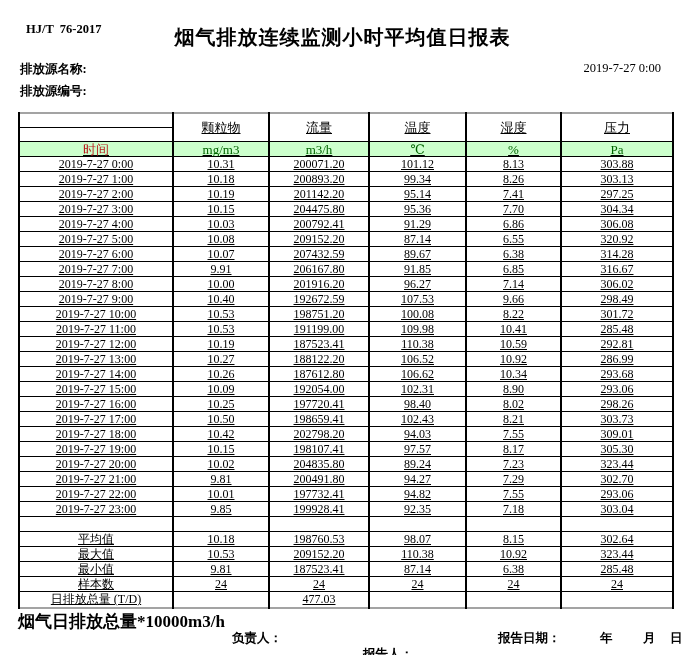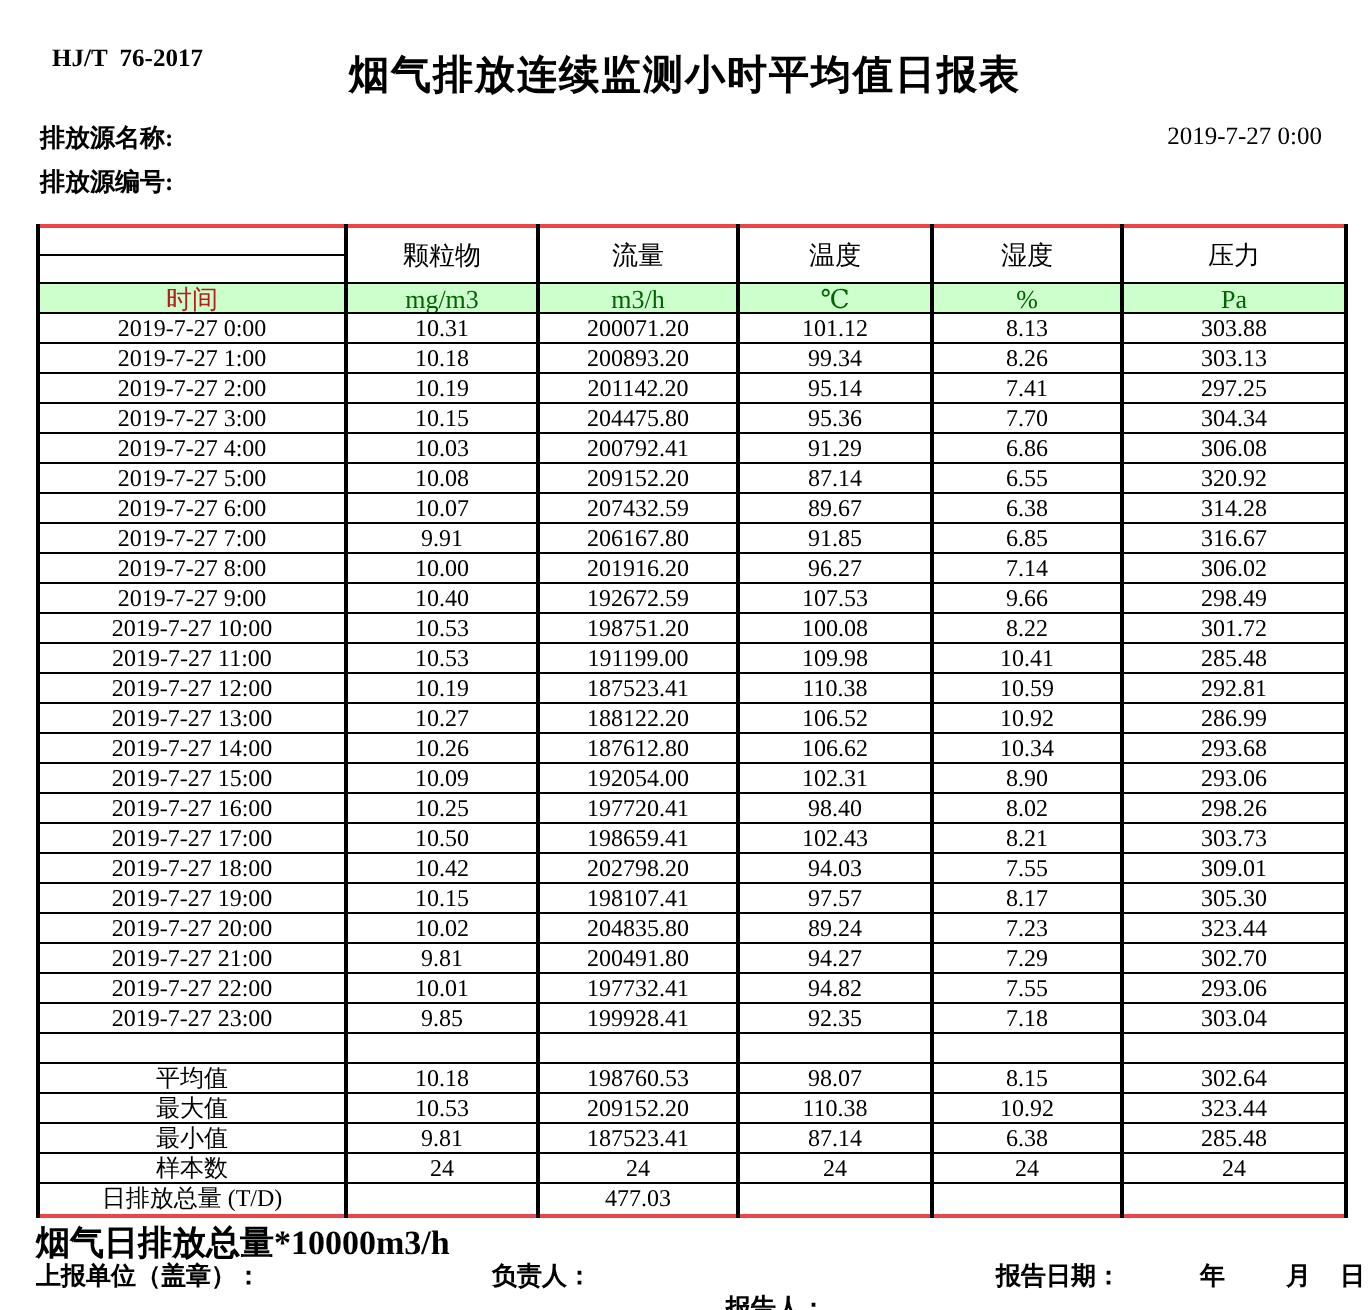--- a/index.html
+++ b/index.html
@@ -18,21 +18,22 @@
     text-align:center; font-size:20px; font-weight:bold; letter-spacing:1px;
   }
   .src-label { position:absolute; left:20px; font-size:12.5px; font-weight:bold; }
   .src-name  { top:61px;text-align:center; }
   .src-id    { top:83px;text-align:right; }
   .datetime  { position:absolute; right:24px; top:61px; font-size:12.5px; }
 
   table.report {
     position:absolute; left:18px; top:112px; width:654px;
     border-collapse:collapse; table-layout:fixed;
-    border:2px solid #ef4444;
+    border:2px solid #a3a3a3;
+    text-decoration:underline;
   }
   table.report td, table.report th {
     border:1px solid #000;
     border-left-width:2px; border-right-width:2px;
     padding:0; text-align:center; vertical-align:middle;
     font-size:12px; line-height:13px; font-weight:normal;
     overflow:hidden; white-space:nowrap;
   }
   tr.hdr-band td { height:13px; }
   tr.hdr-band th { font-size:13px; }
@@ -44,21 +45,21 @@
   tr.blank-row td { height:14px; }
   tr.summary-row td { height:14px; }
   tr.total-row td { height:15px; }
 
   .foot-note {
     position:absolute; left:18px; top:610px; font-size:17px; font-weight:bold;
   }
   .foot-line { position:absolute; left:0; top:630px; width:685px; height:20px; }
   .foot-line span { position:absolute; font-size:12.5px; font-weight:bold; white-space:nowrap; }
   .fl-unit   { left:18px; }
-  .fl-mgr    { left:246px; }
+  .fl-mgr    { left:232px; }
   .fl-rpt    { left:363px;margin-top:16px; }
   .fl-date   { left:498px; }
   .fl-year   { left:600px; }
   .fl-month  { left:643px; }
   .fl-day    { left:670px; }
 </style>
 </head>
 <body>
 
 <div class="doc-code">HJ/T  76-2017</div>
@@ -336,20 +337,19 @@
         <td>477.03</td>
         <td></td>
         <td></td>
         <td></td>
       </tr>
     </tbody>
 </table>
 
 <div class="foot-note">烟气日排放总量*10000m3/h</div>
 <div class="foot-line">
-  <span class="fl-unit">上报单位（盖章）：</span>
   <span class="fl-mgr">负责人：</span>
   <span class="fl-rpt">报告人：</span>
   <span class="fl-date">报告日期：</span>
   <span class="fl-year">年</span>
   <span class="fl-month">月</span>
   <span class="fl-day">日</span>
 </div>
 
 </body></html>

